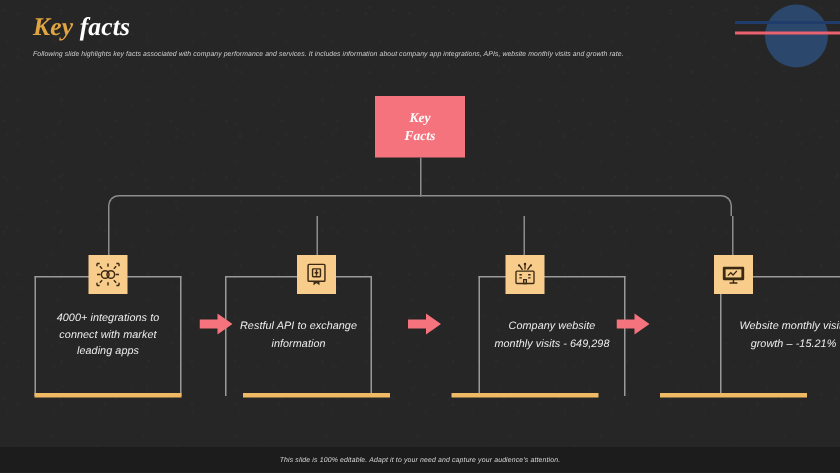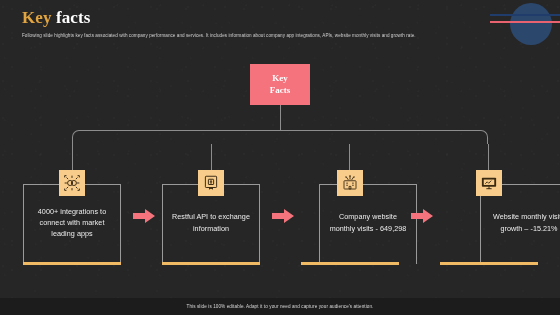--- a/index.html
+++ b/index.html
@@ -17,20 +17,21 @@
     background-image:
       radial-gradient(circle at 8% 18%, rgba(255,255,255,.020) 0 1px, transparent 1px),
       radial-gradient(circle at 23% 62%, rgba(255,255,255,.016) 0 1px, transparent 1px),
       radial-gradient(circle at 41% 31%, rgba(255,255,255,.018) 0 1px, transparent 1px),
       radial-gradient(circle at 57% 77%, rgba(255,255,255,.015) 0 1px, transparent 1px),
       radial-gradient(circle at 73% 12%, rgba(255,255,255,.018) 0 1px, transparent 1px),
       radial-gradient(circle at 88% 48%, rgba(255,255,255,.016) 0 1px, transparent 1px),
       radial-gradient(circle at 15% 88%, rgba(255,255,255,.015) 0 1px, transparent 1px),
       radial-gradient(circle at 66% 40%, rgba(255,255,255,.014) 0 1px, transparent 1px);
     background-size: 37px 37px, 53px 53px, 29px 29px, 61px 61px, 43px 43px, 47px 47px, 31px 31px, 59px 59px;
+    font-style: italic;
   }
 
   
   .decor-circle {
     position:absolute; right:8px; top:3px;
     width:42px; height:42px; border-radius:50%;
     background:#2d4a72; opacity:.92;
   }
   .decor-line-blue {
     position:absolute; right:0; top:14px;
@@ -173,21 +174,21 @@
   </div>
 
   <div class="icon-chip" style="left:198px;">
     <svg width="18" height="18" viewBox="0 0 24 24" fill="none" stroke="#3a2a12" stroke-width="1.3">
       <rect x="4.5" y="3" width="15" height="15" rx="1"></rect>
       <rect x="8.5" y="7" width="7" height="7" rx=".6"></rect>
       <path d="M12 7.8v5.4M10.4 10.5h3.2"></path>
       <path d="M10 18v2.2l2-1.4 2 1.4V18"></path>
     </svg>
   </div>
-  <div class="card" style="left:162px;justify-content:flex-end;">
+  <div class="card" style="left:150px;justify-content:flex-end;">
     <div class="card-text">Restful API to exchange information</div>
   </div>
   <div class="card-accent" style="left:162px;"></div>
 
   <div class="arrow" style="left:272px;">
     <svg width="22" height="16" viewBox="0 0 22 16">
         <path d="M0 5h12V1l10 7-10 7v-4H0z" fill="#f4737d"></path>
       </svg>
   </div>
 

